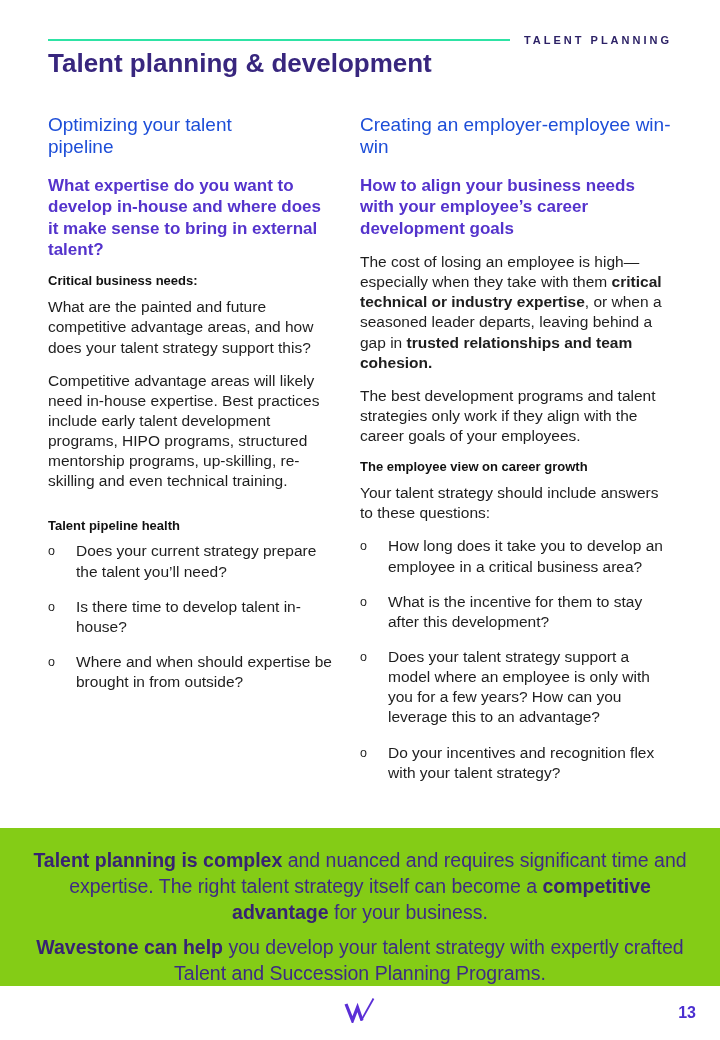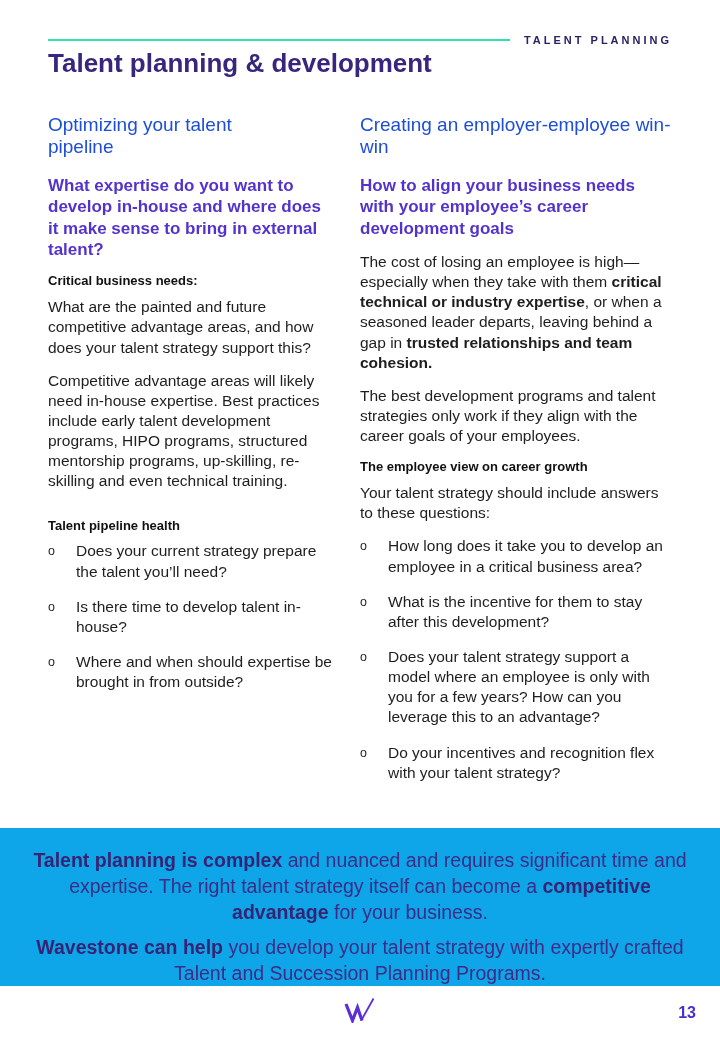--- a/index.html
+++ b/index.html
@@ -24,21 +24,21 @@
   .col-left .section-heading { max-width:235px; }
   .question { font-size:17px; line-height:1.26; font-weight:700; color:#5433CC; margin-bottom:13px; }
   .body { font-size:15.5px; line-height:1.3; color:#1E1E1E; margin-bottom:13px; }
   .sublabel { font-size:13px; line-height:1.3; font-weight:700; color:#111111; margin-bottom:7px; }
   .sublabel.spaced { margin-top:26px; }
   .rb { font-weight:700; }
   ul.olist { list-style:none; margin-top:4px; }
   ul.olist li { display:flex; margin-bottom:15px; font-size:15.5px; line-height:1.3; color:#1E1E1E; }
   ul.olist .mk { flex:none; width:15px; margin-right:13px; font-size:12.5px; line-height:1.6; color:#1E1E1E; }
   
-  .band { position:absolute; left:0; top:828px; width:720px; height:158px; background:#0ea5e9; padding:20px 20px 0; text-align:center; }
+  .band { position:absolute; left:0; top:828px; width:720px; height:158px; background:#84cc16; padding:20px 20px 0; text-align:center; }
   .band p { font-size:19.5px; line-height:1.33; color:#3E2B85; margin-bottom:9px; }
   .band .rb { color:#372373; }
   
   .logo { position:absolute; left:344px; top:997px; width:32px; height:26px; }
   .page-num { position:absolute; right:24px; top:1004px; font-size:16px; font-weight:700; color:#4B2FD0; }
 </style>
 </head>
 <body>
 
 <div class="page">

